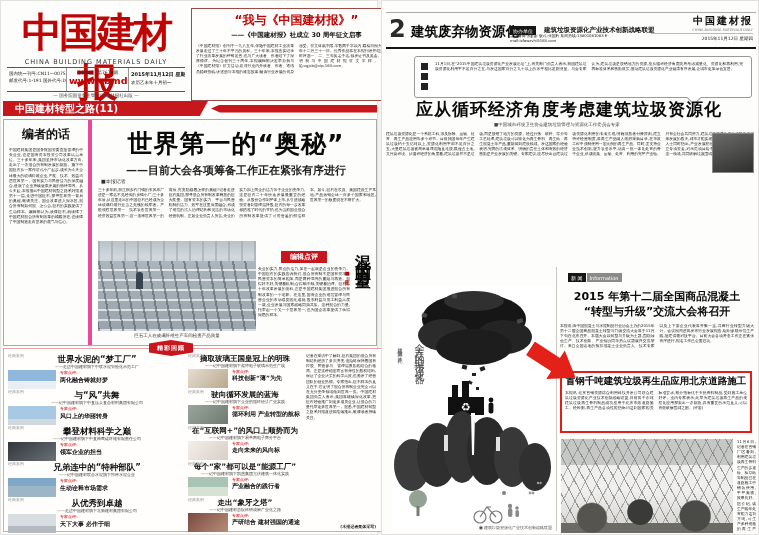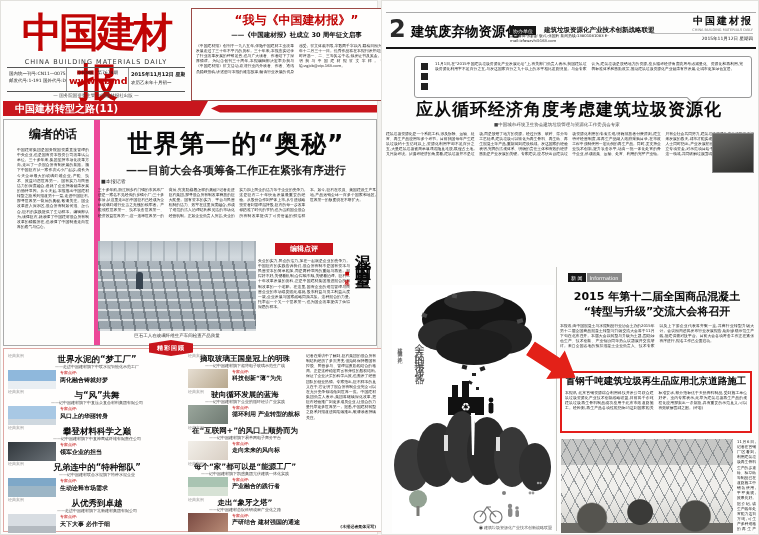--- a/index.html
+++ b/index.html
@@ -32,36 +32,36 @@
   .ib-row span{margin:0 2px;}
   .ib-site{font-size:9.5px;font-weight:bold;color:#c00404;line-height:1.2;}
   .ib-date{font-size:5px;font-weight:bold;color:#111;line-height:1.8;white-space:nowrap;}
   .supervisor{position:absolute;left:6px;top:92px;width:178px;text-align:center;font-size:4.5px;color:#444;}
   .series-banner{position:absolute;left:2px;top:100px;width:374px;height:15px;}
   .sb-main{position:absolute;left:0;top:0;width:205px;height:15px;background:#c8161d;color:#fff;font-size:10px;font-weight:bold;
            line-height:15px;padding-left:12px;box-sizing:border-box;clip-path:polygon(0 0,100% 0,96% 100%,0 100%);}
   .sb-tail{position:absolute;left:208px;top:3.5px;width:166px;height:8px;background:#c8161d;
            clip-path:polygon(0 50%,9px 0,100% 0,100% 100%,9px 100%);}
   .main-box{position:absolute;left:2px;top:118px;width:374px;height:227px;border:1px solid #aaa;box-sizing:border-box;}
-  .editor-col{position:absolute;left:8px;top:0;width:88px;height:225px;border-right:6px solid #ec4899;box-sizing:border-box;padding:3px 5px;}
+  .editor-col{position:absolute;left:0;top:0;width:88px;height:225px;border-right:4px solid #ec4899;box-sizing:border-box;padding:3px 5px;}
   .editor-title{text-align:center;font-size:12px;font-weight:bold;margin:3px 0 4px;}
   .lead-headline{position:absolute;left:92px;top:7px;width:280px;text-align:center;font-size:25px;font-weight:bold;letter-spacing:1px;color:#0a0a0a;}
   .lead-subhead{position:absolute;left:92px;top:43px;width:280px;text-align:center;font-size:11px;font-weight:bold;color:#222;}
   .lead-byline{position:absolute;left:97px;top:58px;font-size:5px;color:#333;}
   .lead-byline .sq{color:#c00404;}
   .lead-body{position:absolute;left:94px;top:67px;width:278px;height:50px;}
   .photo1{position:absolute;left:94px;top:121px;width:158px;height:90px;background:linear-gradient(180deg,#b9c2c9 0%,#d2d9de 18%,#c2cbd1 32%,#a9b3ba 100%);overflow:hidden;}
   .ph-ceiling{position:absolute;top:0;left:0;right:0;height:22%;background:repeating-linear-gradient(90deg,#98a2aa 0 2px,transparent 2px 13px);opacity:.55;}
   .ph-rows{position:absolute;top:22%;left:0;right:0;bottom:0;
      background:repeating-linear-gradient(80deg,rgba(70,80,88,.5) 0 2px,transparent 2px 12px),
                 repeating-linear-gradient(0deg,rgba(255,255,255,.55) 0 2px,rgba(135,146,155,.45) 2px 10px);}
   .ph-worker{position:absolute;left:24%;top:34%;width:7px;height:17px;background:#37434f;border-radius:3px 3px 0 0;}
   .photo1-caption{position:absolute;left:94px;top:213px;width:158px;text-align:center;font-size:4.5px;color:#333;}
   .comment-col{position:absolute;left:254px;top:119px;width:92px;}
-  .comment-tag{width:58px;margin:4px auto 3px;background:#c8161d;color:#fff;font-size:7px;font-weight:bold;text-align:center;padding:1px 0;}
+  .comment-tag{width:46px;margin:12px auto 3px;background:#c8161d;color:#fff;font-size:7px;font-weight:bold;text-align:center;padding:1px 0;}
   .vertical-title{position:absolute;left:349px;top:121px;width:20px;height:104px;writing-mode:vertical-rl;
                   font-size:16px;font-weight:bold;letter-spacing:5px;color:#0a0a0a;}
   .vertical-byline{position:absolute;left:340px;top:150px;writing-mode:vertical-rl;font-size:5px;color:#c00404;}
   .review-badge{position:absolute;left:148px;top:339px;width:44px;height:16px;background:#c8161d;color:#fff;
                 font-size:6px;font-weight:bold;text-align:center;line-height:16px;letter-spacing:1px;
                 clip-path:polygon(50% 0,100% 22%,100% 78%,50% 100%,0 78%,0 22%);z-index:3;}
   .bottom-box{position:absolute;left:2px;top:347px;width:414px;height:184px;border:1px solid #dfa8a4;box-sizing:border-box;background:#fffefd;}
   .tcol{position:absolute;top:4px;}
   .tcol1{left:4px;width:178px;}
   .tcol2{left:184px;width:114px;}

